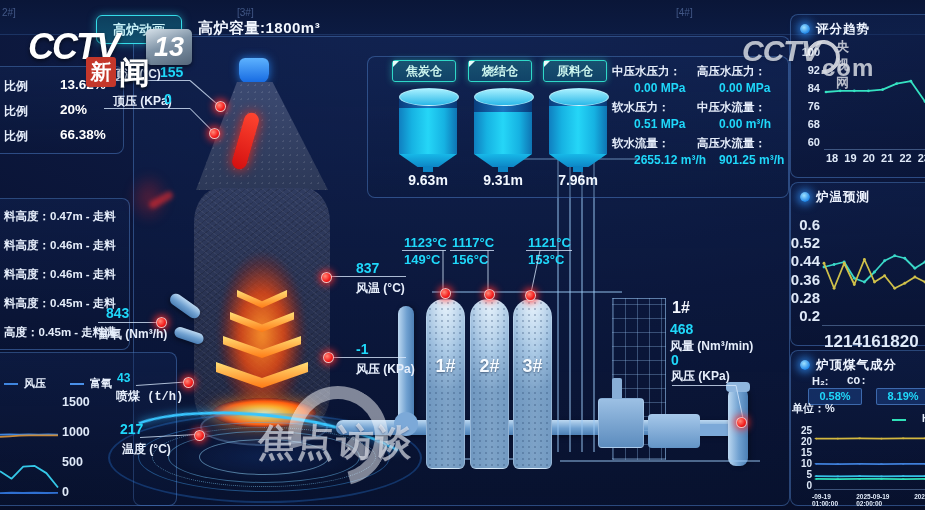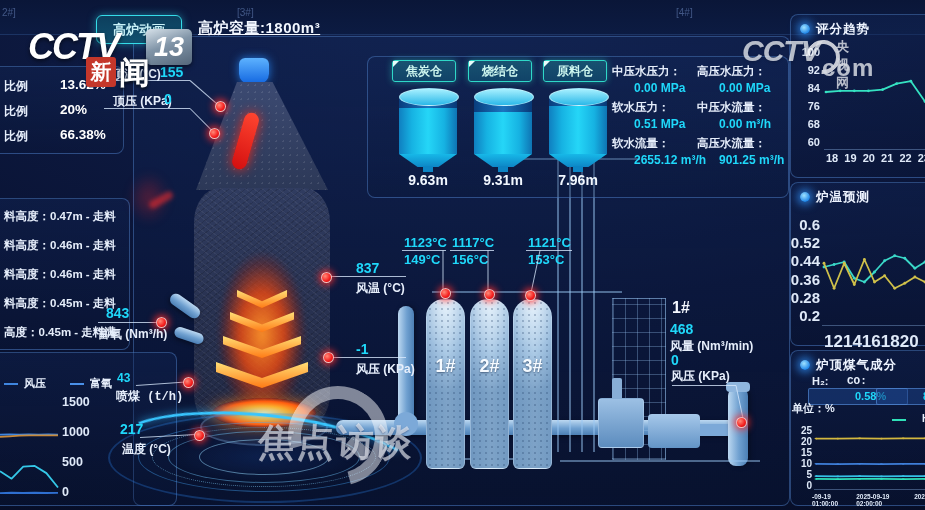--- a/index.html
+++ b/index.html
@@ -50,41 +50,41 @@
   .stove .sname{position:absolute;left:0;top:56px;width:100%;text-align:center;
     font-size:18px;font-weight:bold;color:#f5faff;text-shadow:0 1px 2px rgba(20,40,70,.6);}
   .ring{position:absolute;border-radius:50%;}
   .chev{position:absolute;clip-path:polygon(0 0,50% 62%,100% 0,100% 38%,50% 100%,0 38%);
     background:linear-gradient(180deg,#ffdf76,#ff7b16);filter:drop-shadow(0 0 6px rgba(255,120,20,.85));}
   .pipe-h{position:absolute;border-radius:7px;background:linear-gradient(180deg,#bcd8f1,#6fa0d0 55%,#4c7fb4);box-shadow:0 2px 5px rgba(0,0,0,.4);}
   .pipe-v{position:absolute;border-radius:8px;background:linear-gradient(90deg,#bcd8f1,#6fa0d0 55%,#4c7fb4);box-shadow:2px 0 5px rgba(0,0,0,.35);}
   .thinline{position:absolute;background:rgba(152,198,242,.48);}
   .wm{color:rgba(248,250,253,.85);}
   .statbox{position:absolute;width:52px;height:15px;border:1px solid rgba(96,156,235,.55);border-radius:2px;
-    background:rgba(28,64,132,.55);line-height:15px;font-size:11px;padding-left:46px;}
+    background:rgba(28,64,132,.55);text-align:center;line-height:15px;font-size:11px;}
 </style>
 </head>
 <body>
 
 <div id="stage">
 
   <div class="abs" style="left:0;top:0;width:925px;height:34px;background:linear-gradient(180deg,#0a1638,#0c1b42);border-bottom:1px solid rgba(70,120,200,.3);"></div>
   <div class="abs" style="left:2px;top:7px;font-size:10px;color:rgba(140,175,235,.42);">2#]</div>
   <div class="abs" style="left:237px;top:7px;font-size:10px;color:rgba(140,175,235,.42);">[3#]</div>
   <div class="abs" style="left:676px;top:7px;font-size:10px;color:rgba(140,175,235,.42);">[4#]</div>
 
   <div class="panel" style="left:133px;top:36px;width:655px;height:468px;"></div>
   <div class="panel" style="left:-30px;top:66px;width:152px;height:86px;"></div>
   <div class="panel" style="left:-30px;top:198px;width:158px;height:150px;"></div>
   <div class="panel" style="left:-30px;top:352px;width:205px;height:152px;"></div>
 
   <div class="abs" style="left:96px;top:15px;width:84px;height:27px;border:1px solid #35dce8;border-radius:6px;
               background:linear-gradient(180deg,#0d3f5e,#10506e);color:#c8f2f8;font-size:13px;font-weight:bold;
               text-align:center;line-height:27px;box-shadow:0 0 8px rgba(45,210,230,.5);">高炉动画</div>
-  <div class="abs" style="left:198px;top:19px;font-size:15px;font-weight:bold;color:#f2f7ff;letter-spacing:.5px;text-decoration:underline;">高炉容量:1800m³</div>
+  <div class="abs" style="left:198px;top:19px;font-size:15px;font-weight:bold;color:#f2f7ff;letter-spacing:.5px;">高炉容量:1800m³</div>
 
   <div class="abs lbl" style="left:4px;top:78px;font-size:12px;">比例</div>
   <div class="abs" style="left:60px;top:77px;font-size:13.5px;font-weight:bold;color:#fff;">13.62%</div>
   <div class="abs lbl" style="left:4px;top:103px;font-size:12px;">比例</div>
   <div class="abs" style="left:60px;top:102px;font-size:13.5px;font-weight:bold;color:#fff;">20%</div>
   <div class="abs lbl" style="left:4px;top:128px;font-size:12px;">比例</div>
   <div class="abs" style="left:60px;top:127px;font-size:13.5px;font-weight:bold;color:#fff;">66.38%</div>
 
   <div class="abs lbl" style="left:4px;top:209px;font-size:11.5px;">料高度：0.47m - 走料</div>
   <div class="abs lbl" style="left:4px;top:238px;font-size:11.5px;">料高度：0.46m - 走料</div>

